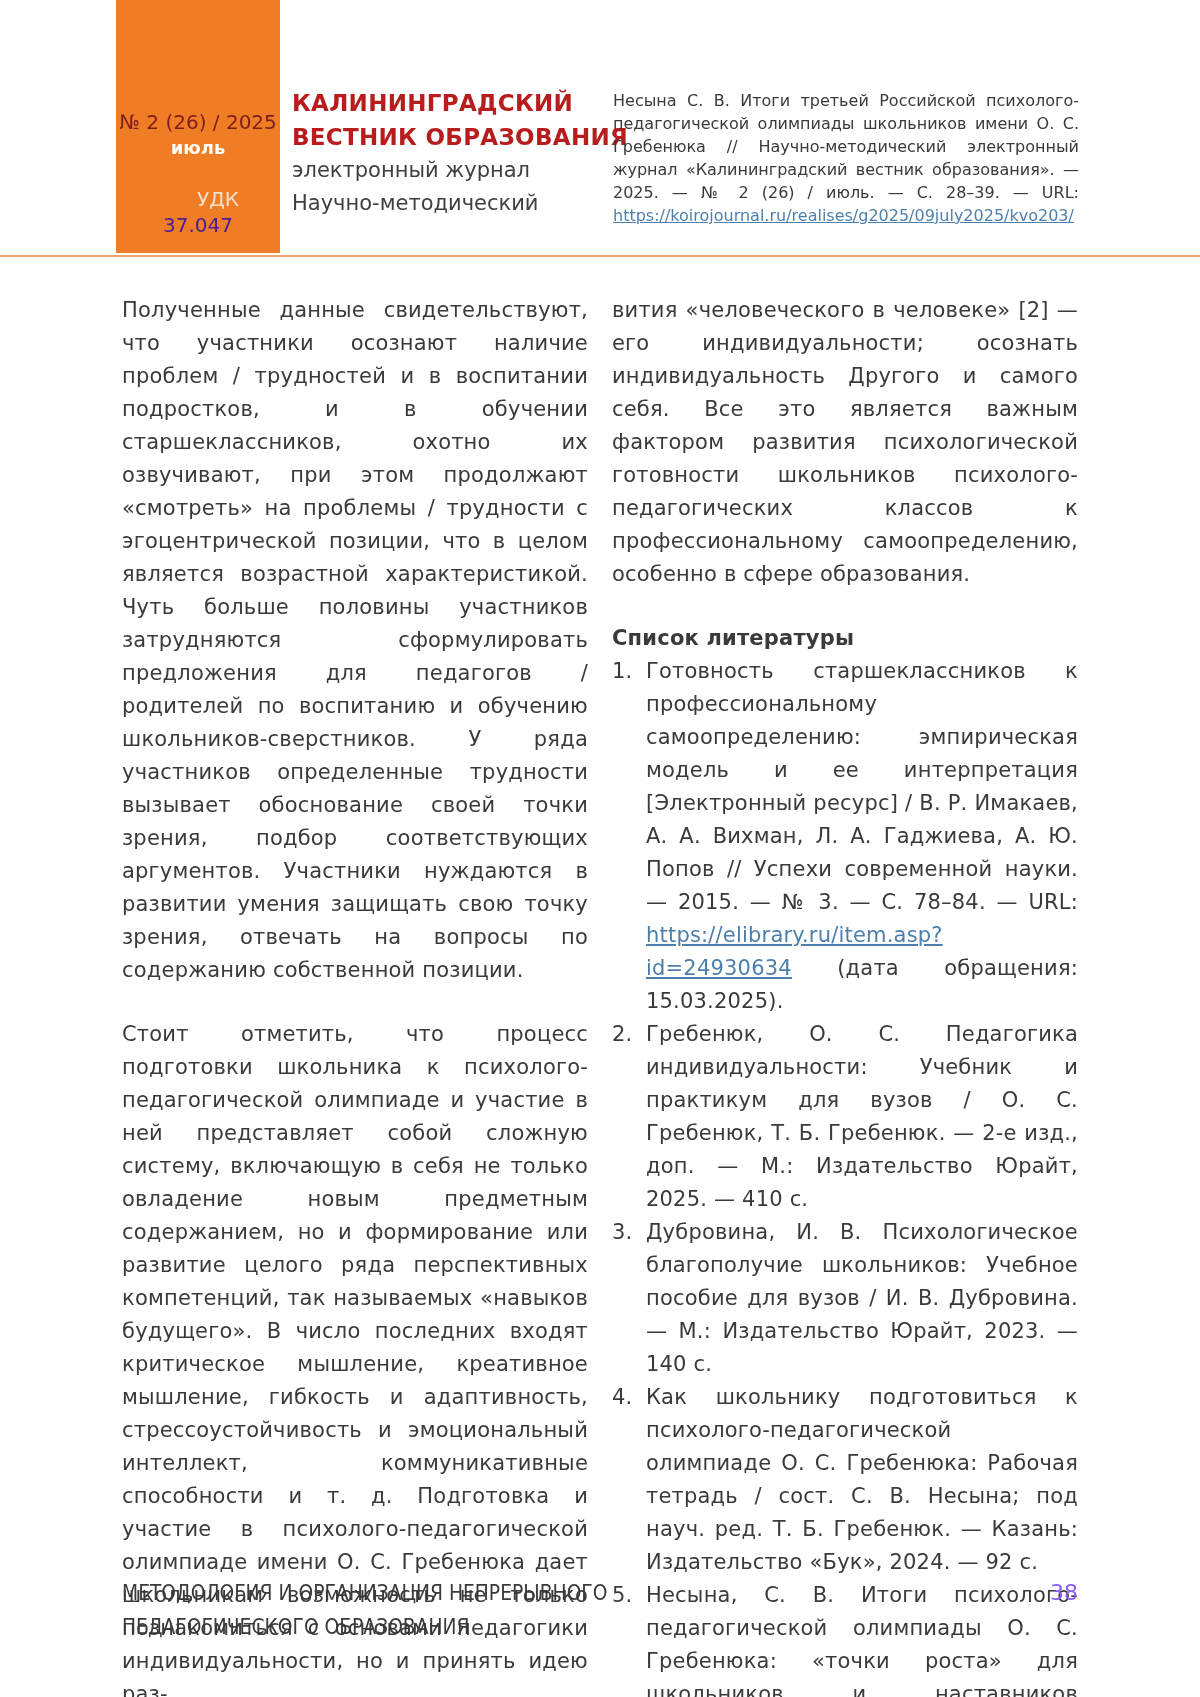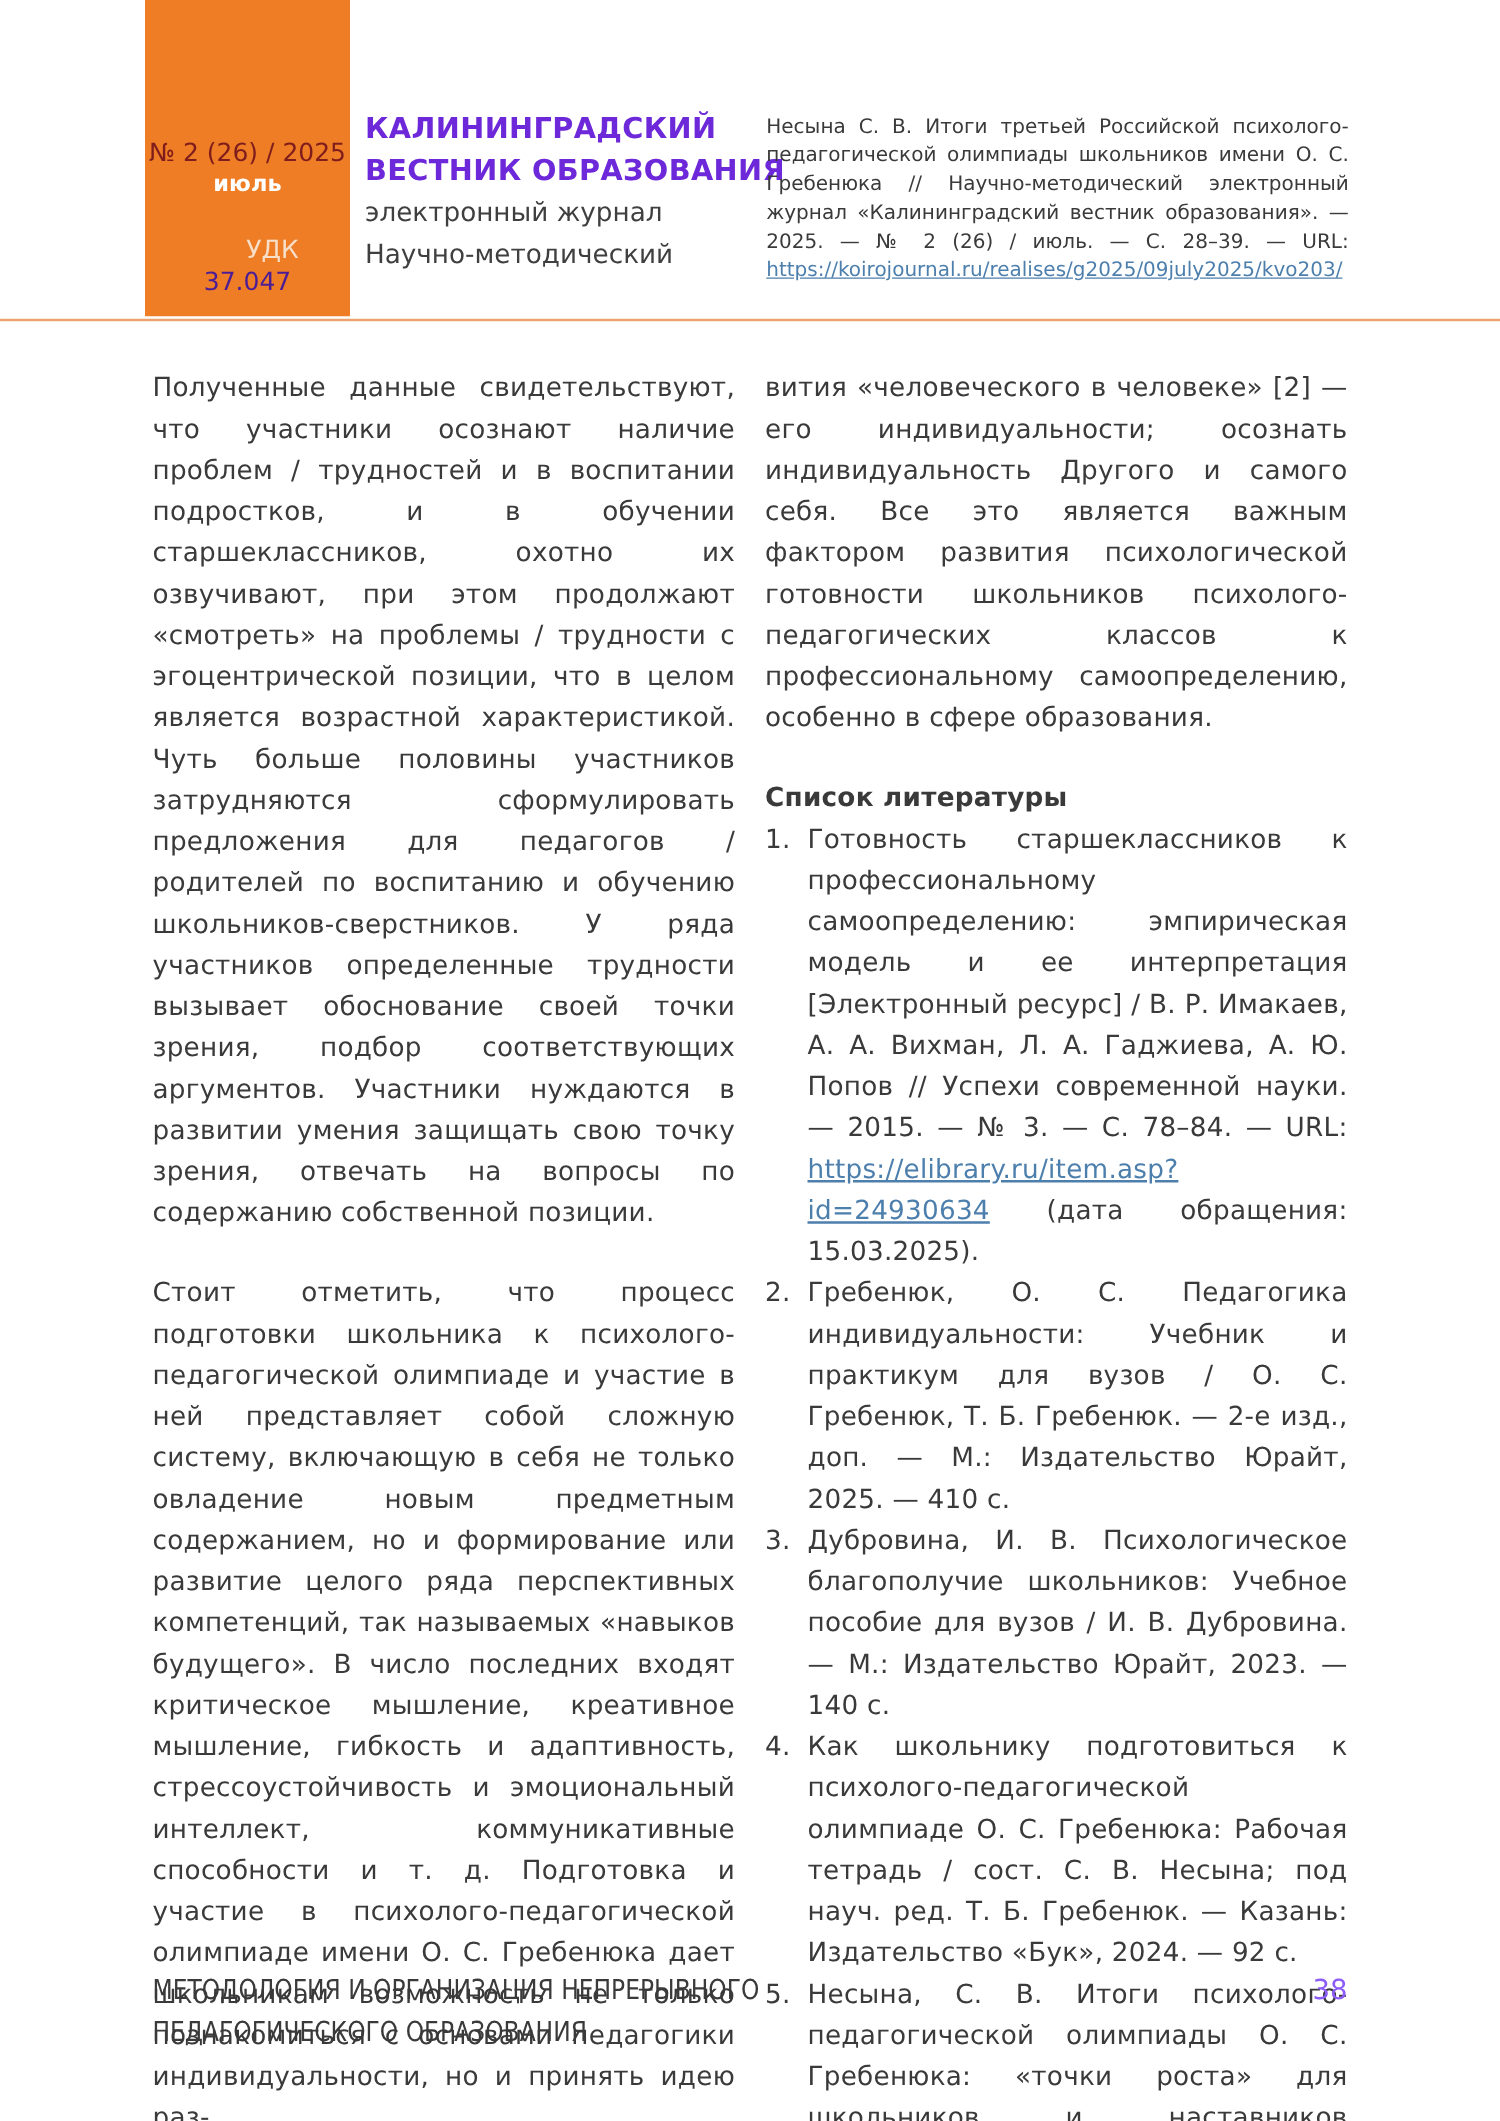--- a/index.html
+++ b/index.html
@@ -12,21 +12,21 @@
   .issue-block {
     position:absolute; left:116px; top:0; width:164px; height:253px;
     background:#ee7d26; text-align:center;
   }
   .issue-no   { padding-top:110px; font-size:20px; font-weight:normal; color:#7f1d1d; white-space:nowrap; }
   .issue-month{ margin-top:3px; font-size:18px; font-weight:bold; color:#ffffff; }
   .udk-label  { margin-top:28px; font-size:20px; color:#f7dfc9; line-height:26px;margin-left:40px; }
   .udk-no     { font-size:20px; color:#4c1d95; line-height:26px; }
 
   .journal-title { position:absolute; left:292px; top:86px; }
-  .jt-bold { font-size:23px; font-weight:bold; line-height:34px; letter-spacing:0.3px; color:#6d28d9; }
+  .jt-bold { font-size:23px; font-weight:bold; line-height:34px; letter-spacing:0.3px; color:#b91c1c; }
   .jt-sub  { font-size:21px; line-height:33px; color:#3f3f3f; }
 
   .citation {
     position:absolute; left:613px; top:89px; width:466px;
     font-size:16px; line-height:23px; text-align:justify; color:#3a3a3a;
   }
   .citation a { color:#4d7fad; text-decoration:underline; overflow-wrap:anywhere; cursor:pointer; }
 
   .header-rule { position:absolute; left:0; top:255px; width:1200px; height:2px; background:#eca36f; }
 

